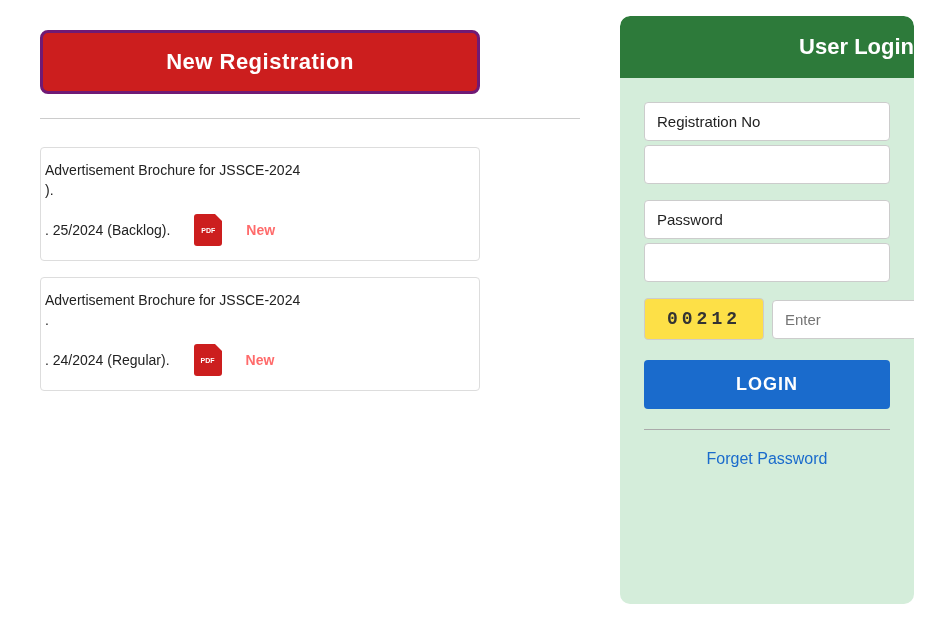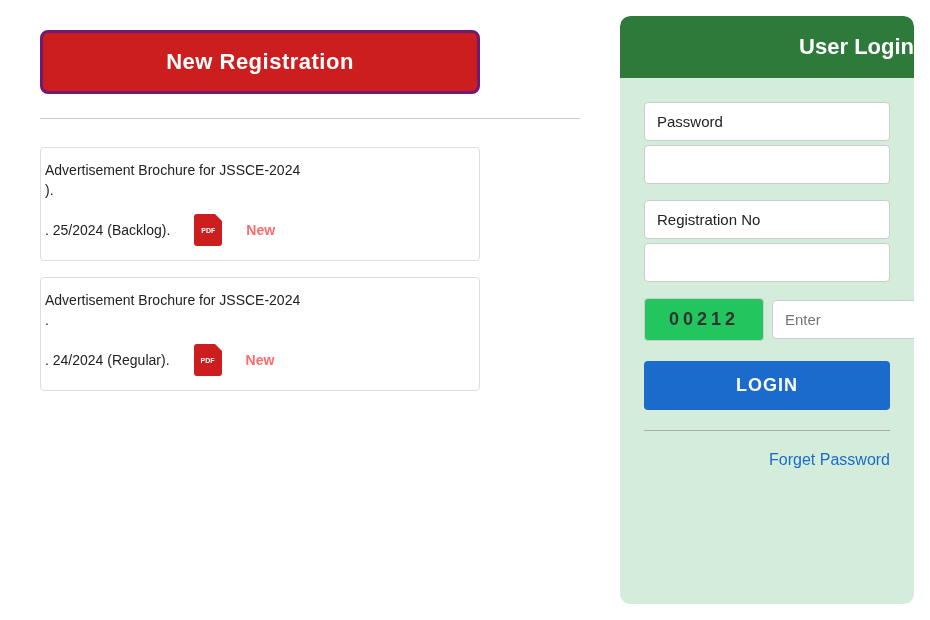--- a/index.html
+++ b/index.html
@@ -194,29 +194,30 @@
     }
 
     .captcha-row {
       display: flex;
       gap: 8px;
       align-items: center;
     }
 
     .captcha-value {
       flex: 0 0 120px;
-      background: #22c55e;
+      background: #fde047;
       border: 1px solid #ccc;
       border-radius: 4px;
       padding: 10px 12px;
       font-size: 18px;
       font-weight: bold;
       color: #333;
       text-align: center;
       letter-spacing: 4px;
+      font-family: Liberation Mono, monospace;
     }
 
     .captcha-input {
       flex: 1;
       padding: 10px 12px;
       border: 1px solid #ccc;
       border-radius: 4px;
       font-size: 15px;
       background: #fff;
       outline: none;
@@ -236,21 +237,21 @@
       margin-top: 4px;
     }
 
     .form-divider {
       border: none;
       border-top: 1px solid #aaa;
       margin: 4px 0;
     }
 
     .forget-password-link {
-      text-align: right;
+      text-align: center;
       color: #1a6bcc;
       font-size: 16px;
       cursor: pointer;
       text-decoration: none;
     }
   </style>
 </head>
 <body>
 
 <div class="main-layout">
@@ -291,27 +292,27 @@
     </div>
   </div>
 
   <div class="right-panel">
 
     <div class="user-login-header">User Login</div>
 
     <div class="login-form">
 
       <div class="form-field-group">
+        <div class="form-label">Registration No</div>
+        <input class="form-input" type="text" style="">
+      </div>
+
+      <div class="form-field-group">
         <div class="form-label">Password</div>
         <input class="form-input" type="password" style="">
-      </div>
-
-      <div class="form-field-group">
-        <div class="form-label">Registration No</div>
-        <input class="form-input" type="text" style="">
       </div>
 
       <div class="captcha-row">
         <div class="captcha-value">00212</div>
         <input class="captcha-input" type="text" placeholder="Enter" style="">
       </div>
 
       <button class="login-btn">LOGIN</button>
 
       <hr class="form-divider">

